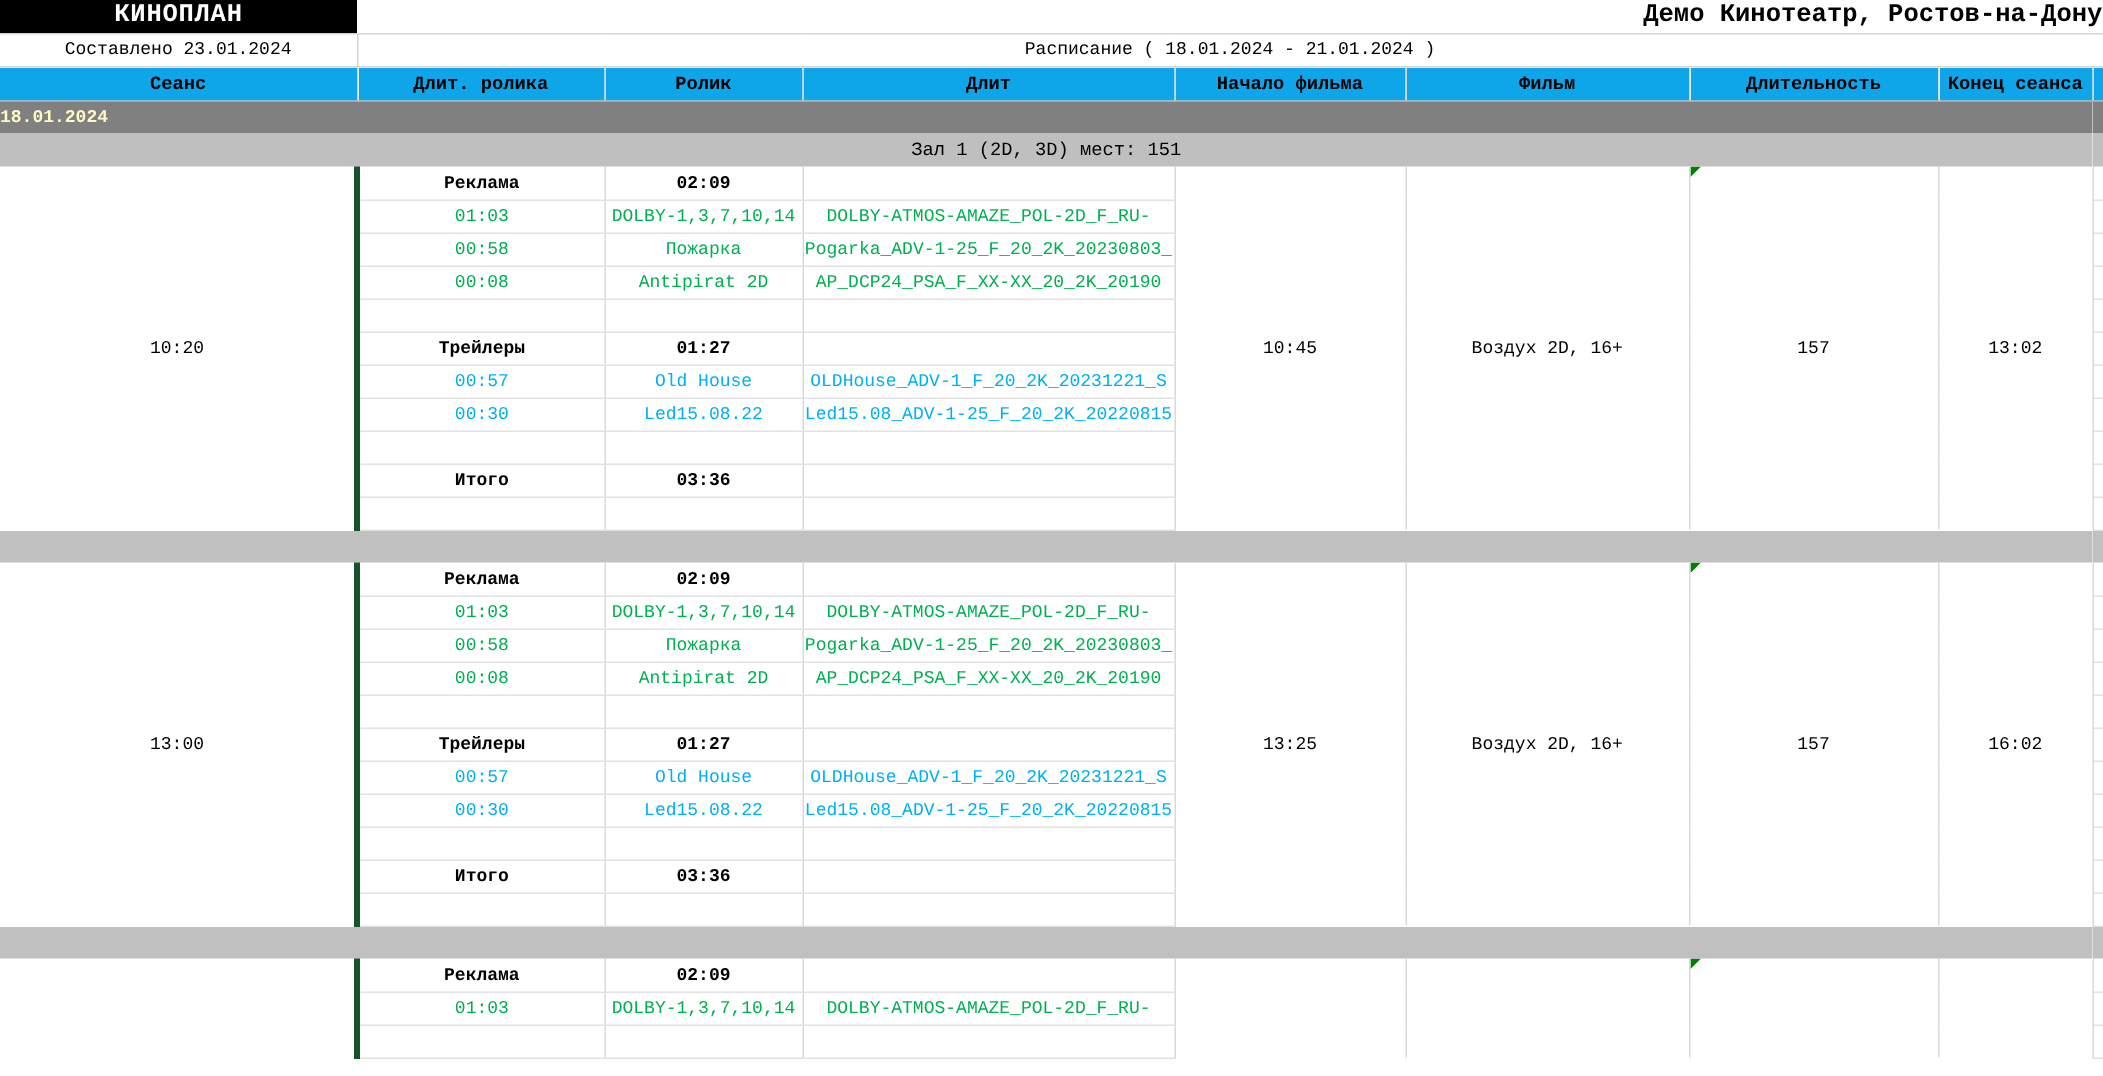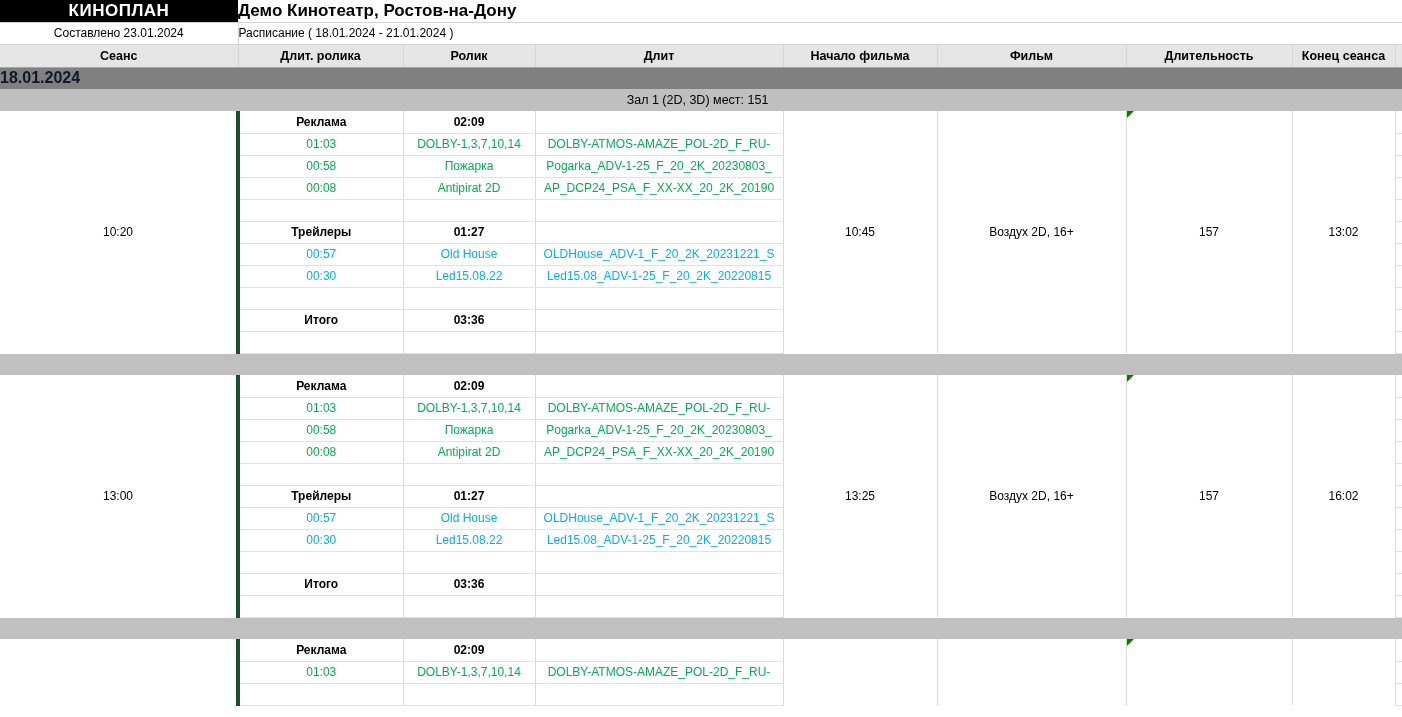--- a/index.html
+++ b/index.html
@@ -9,20 +9,21 @@
     overflow: hidden;
     background: #ffffff;
     font-family: "Liberation Sans", sans-serif;
   }
 
   #sheet {
     width: 1402px;
     height: 717px;
     position: relative;
     overflow: hidden;
+    font-family: Liberation Mono, monospace;
   }
 
   table.grid {
     border-collapse: collapse;
     table-layout: fixed;
     width: 1402px;
     font-size: 12px;
     color: #000;
   }
 
@@ -50,61 +51,62 @@
   .logo-cell {
     background: #000000;
     color: #ffffff;
     font-weight: bold;
     font-size: 17px;
     text-align: center;
     letter-spacing: .5px;
     height: 48px;
   }
   .title-cell {
-    text-align: left;
+    text-align: right;
     font-weight: bold;
     font-size: 17px;
     color: #000;
     height: 48px;
     border-right: 1px solid #d4d4d4;
   }
   .sostavleno-cell {
     font-size: 12px;
     padding-left: 3px;
     height: 24px;
     border: 1px solid #d4d4d4;
     border-left: none;
     text-align: center;
   }
   .raspisanie-cell {
     font-size: 12px;
+    text-align: center;
     height: 24px;
     border: 1px solid #d4d4d4;
     border-left: none;
     border-right: 1px solid #d4d4d4;
   }
 
   
   tr.colhead td {
     text-align: center;
     font-weight: bold;
     font-size: 12.5px;
     height: 23px;
     border-right: 1px solid #d4d4d4;
     border-bottom: 1px solid #a6a6a6;
-    background: #e5e5e5;
+    background: #0ea5e9;
   }
   tr.colhead td.c-tailcell { border-right: none; }
 
   
   td.dateband {
     background: #808080;
-    color: #0f172a;
+    color: #fef9c3;
     font-weight: bold;
-    font-size: 16px;
+    font-size: 12px;
     padding-left: 3px;
     height: 17px;
   }
   
   td.hallband {
     background: #bfbfbf;
     color: #000;
     font-size: 12.5px;
     font-weight: normal;
     text-align: center;

